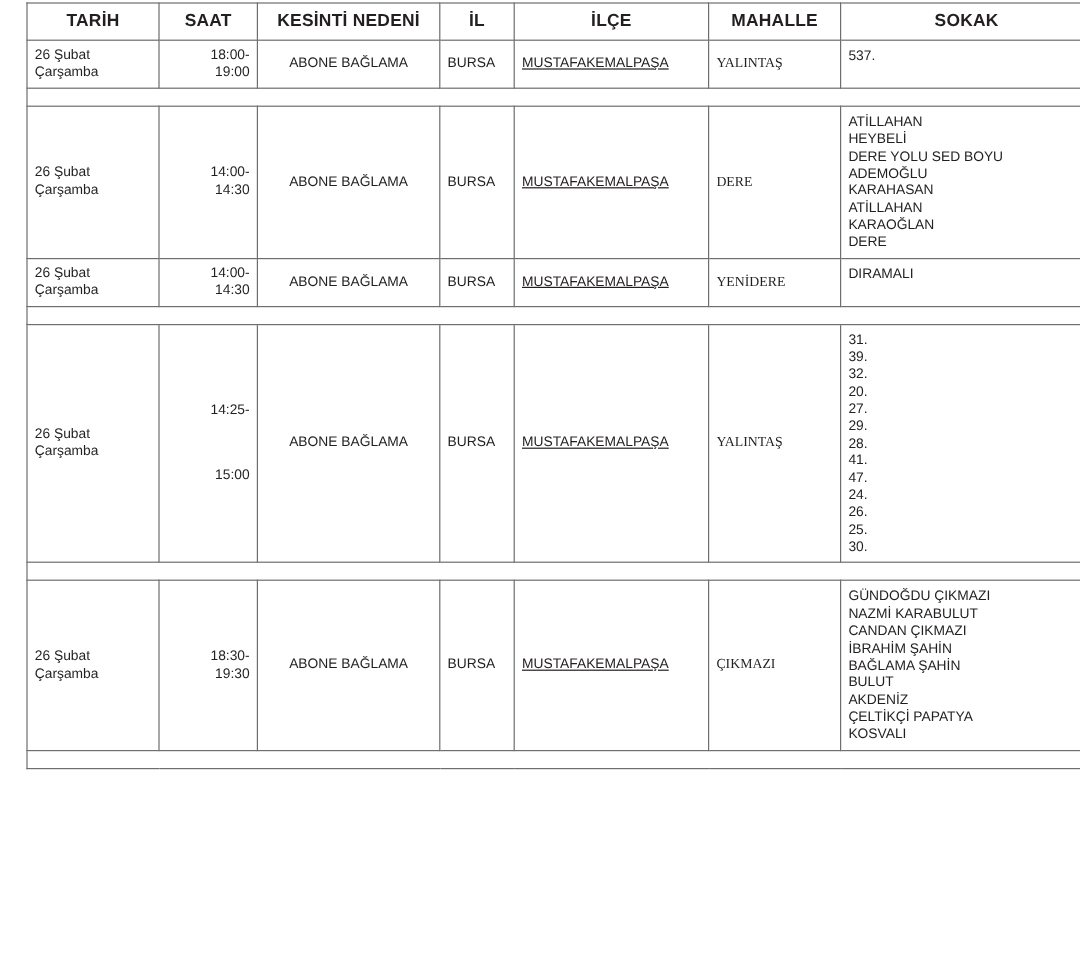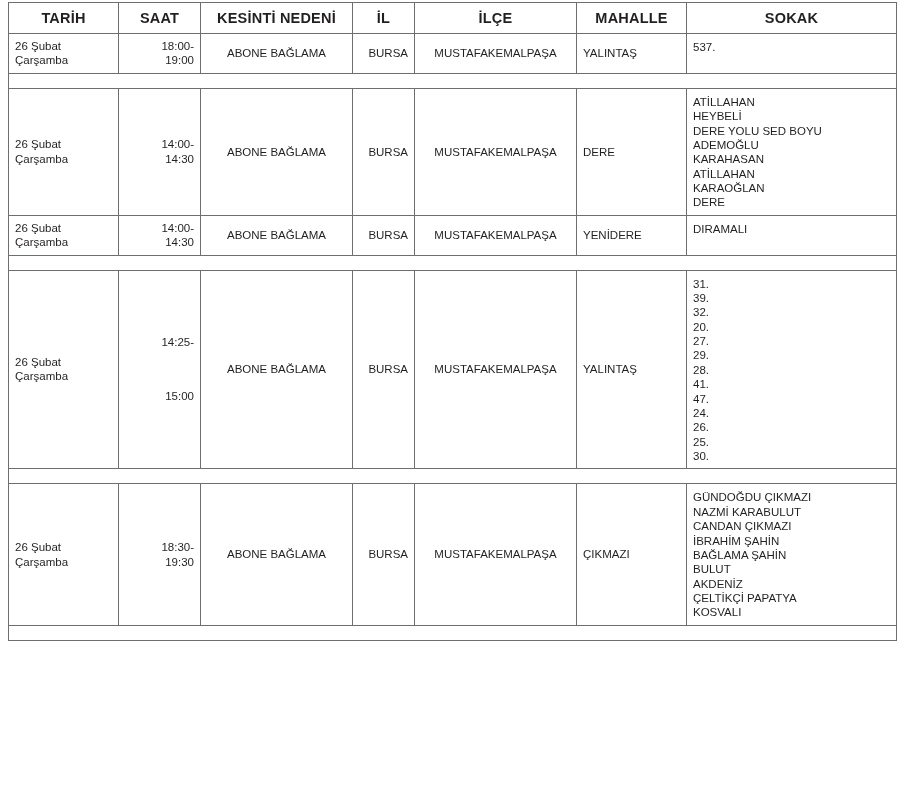--- a/index.html
+++ b/index.html
@@ -11,21 +11,21 @@
     width: 900px;
     height: 801px;
     font-family: "Liberation Sans", sans-serif;
     color: #231f20;
     -webkit-font-smoothing: antialiased;
   }
   .page {
     width: 900px;
     height: 801px;
     box-sizing: border-box;
-    padding: 0 8px;
+    padding: 0 22px;
     overflow: hidden;
   }
   table.outage {
     width: 888px;
     border-collapse: collapse;
     table-layout: fixed;
     margin-top: 2px;
   }
   table.outage col.c-tarih   { width: 110px; }
   table.outage col.c-saat    { width: 82px; }
@@ -49,23 +49,23 @@
     border: 1px solid #6d6e71;
     font-size: 11.5px;
     color: #231f20;
     padding: 5px 6px;
     vertical-align: middle;
     line-height: 1.25;
   }
   td.c-date     { text-align: left; }
   td.c-time     { text-align: right; }
   td.c-reason   { text-align: center; }
-  td.c-city     { text-align: right; }
-  td.c-district { text-align: center; }
-  td.c-neigh    { text-align: left; }
+  td.c-city     { text-align: left; }
+  td.c-district { text-align: left; text-decoration: underline; }
+  td.c-neigh    { text-align: left; font-family: Liberation Serif, serif; }
   td.c-street   { text-align: left; vertical-align: top; padding-top: 6px; }
 
   .street-line { display: block; white-space: nowrap; }
 
   
   tr.spacer td {
     border: 1px solid #6d6e71;
     border-top: 1px solid #6d6e71;
     height: 14px;
     padding: 0;

